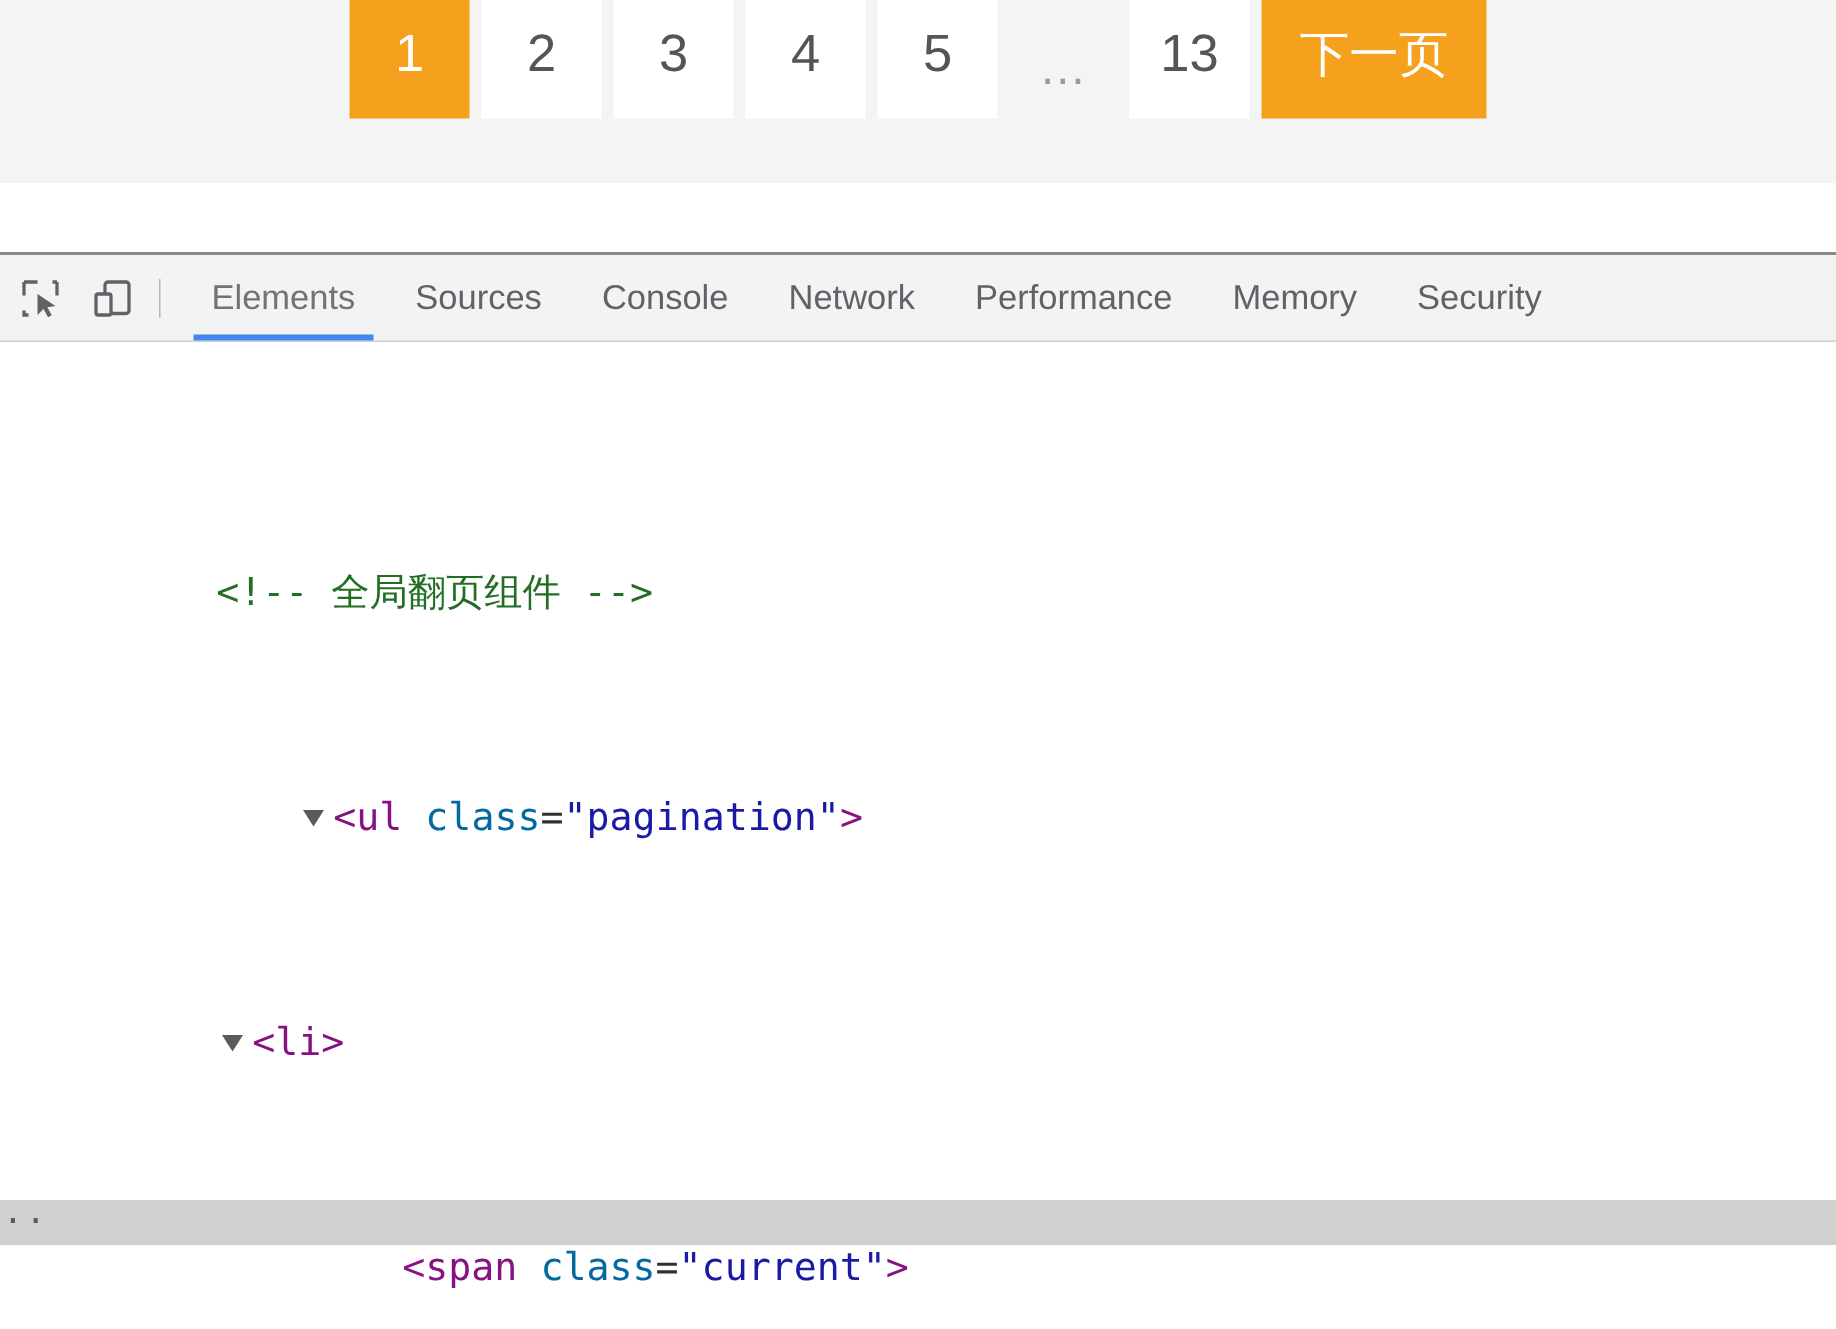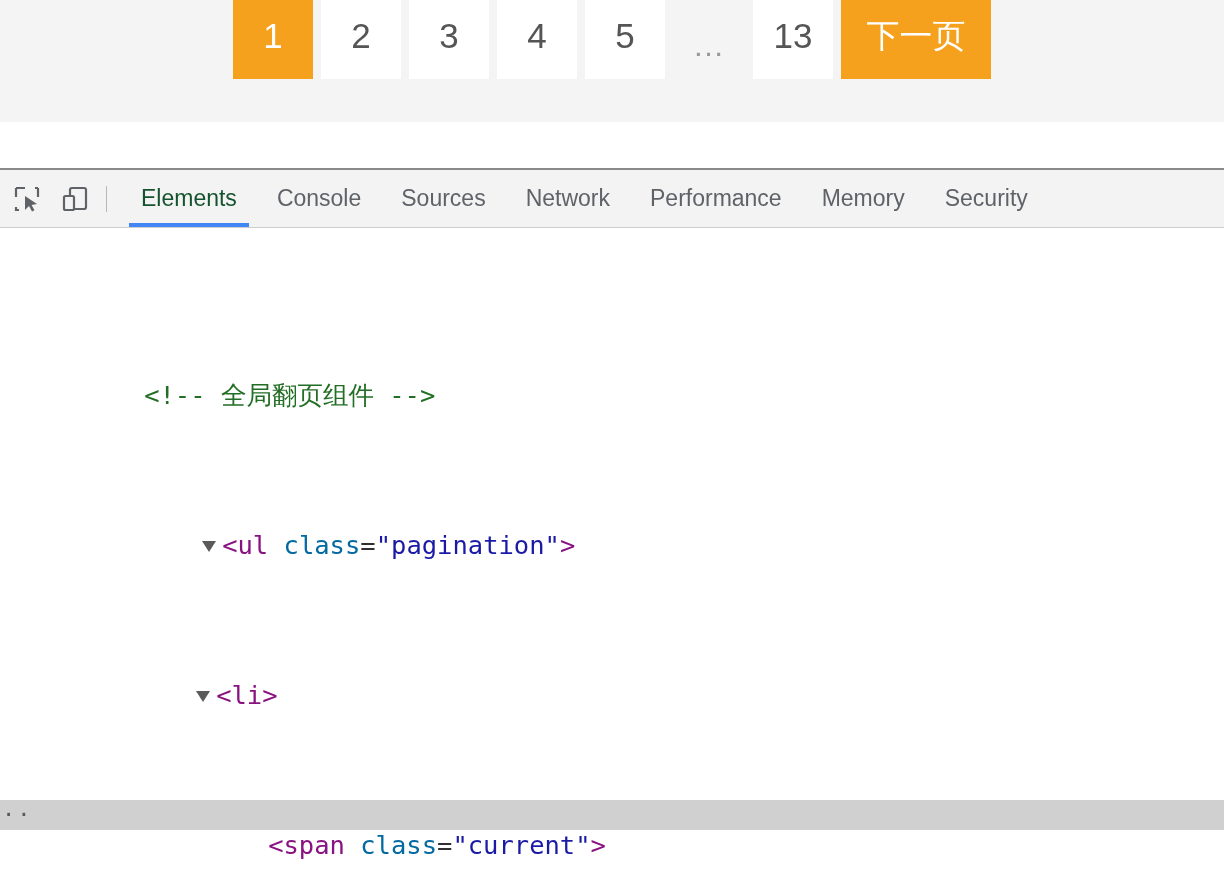--- a/index.html
+++ b/index.html
@@ -127,21 +127,21 @@
     display: flex;
     align-items: center;
     padding: 0 20px;
     font-size: 23px;
     color: #5f6368;
     cursor: pointer;
     position: relative;
     white-space: nowrap;
   }
   .tab.active {
-    color: #14532d;
+    color: #737373;
   }
   .tab.active::after {
     content: "";
     position: absolute;
     left: 8px; right: 8px;
     bottom: 0;
     height: 4px;
     background: #4285f4;
   }
 
@@ -230,43 +230,43 @@
       <svg width="28" height="28" viewBox="0 0 28 28">
         <rect x="9" y="3" width="16" height="21" rx="2" stroke="#5f6368" stroke-width="2.2" fill="none"></rect>
         <rect x="3" y="11" width="10" height="14" rx="1.5" stroke="#5f6368" stroke-width="2.2" fill="#f3f3f3"></rect>
       </svg>
     </div>
 
     <div class="toolbar-sep"></div>
 
     <div id="tabs">
       <div class="tab active">Elements</div>
+      <div class="tab">Sources</div>
       <div class="tab">Console</div>
-      <div class="tab">Sources</div>
       <div class="tab">Network</div>
       <div class="tab">Performance</div>
       <div class="tab">Memory</div>
       <div class="tab">Security</div>
     </div>
   </div>
 
   <div id="dom-tree">
 
     
     <div class="node-row" style="padding-left:52px;">
       <span class="comment">&lt;!-- 全局翻页组件 --&gt;</span>
     </div>
 
     
     <div class="node-row" style="padding-left:110px;">
       <span class="twisty open"></span><span class="tag">&lt;</span><span class="tag">ul</span><span class="text"> </span><span class="attr">class</span><span class="text">=</span><span class="val">"pagination"</span><span class="tag">&gt;</span>
     </div>
 
     
-    <div class="node-row" style="padding-left:104px;">
+    <div class="node-row" style="padding-left:56px;">
       <span class="twisty open"></span><span class="tag">&lt;</span><span class="tag">li</span><span class="tag">&gt;</span>
     </div>
 
     
     <div class="node-row selected" style="padding-left:176px;">
       <span class="sel-marker">··</span><span class="tag">&lt;</span><span class="tag">span</span><span class="text"> </span><span class="attr">class</span><span class="text">=</span><span class="val">"current"</span><span class="tag">&gt;</span>
     </div>
 
     
     

